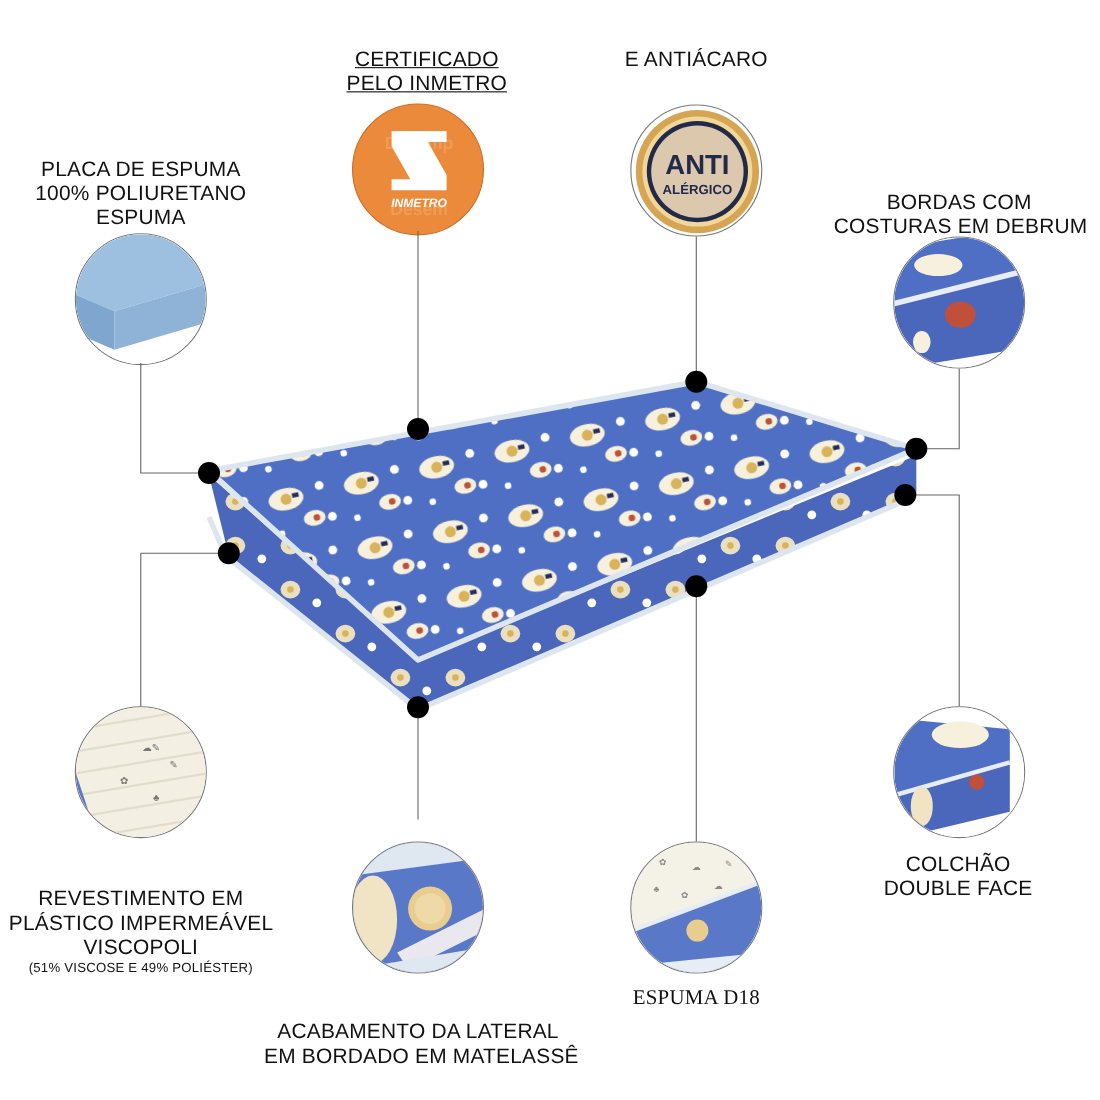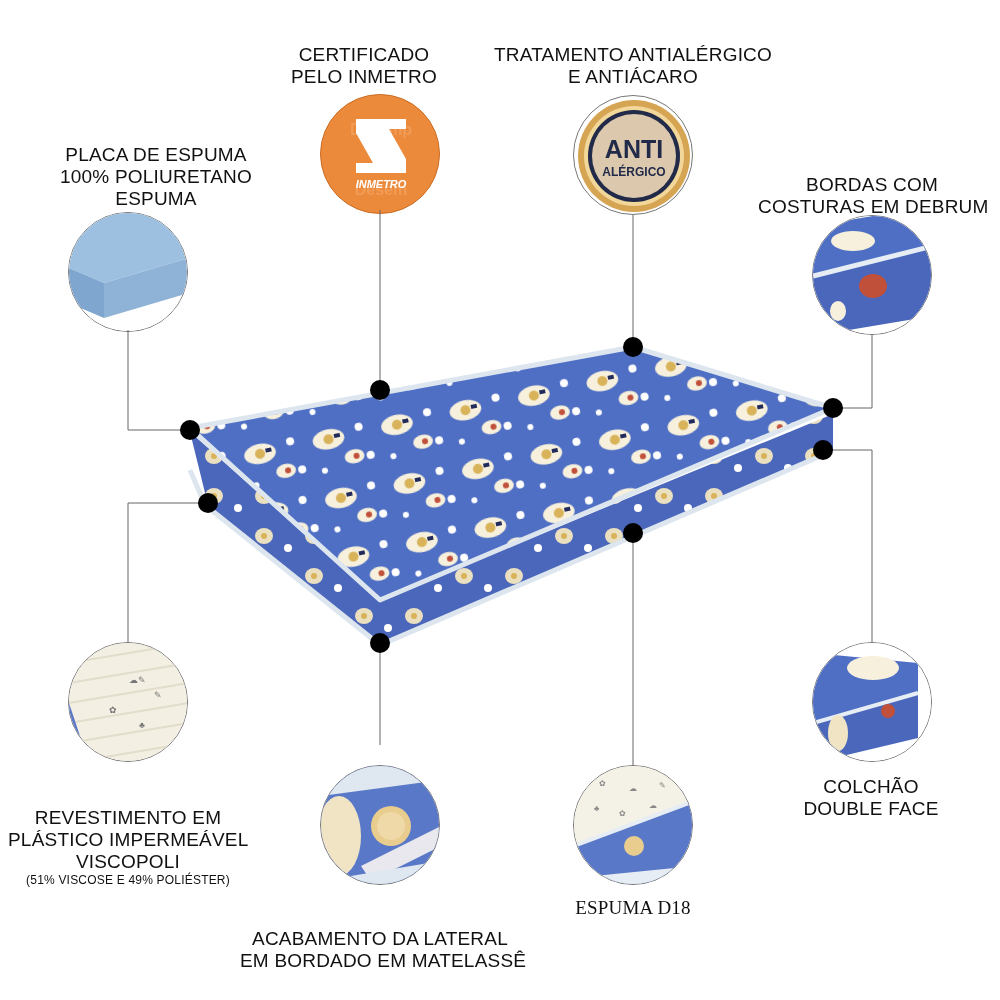--- a/index.html
+++ b/index.html
@@ -67,49 +67,48 @@
 
 <div class="dot" style="left:190px;top:430px;"></div>
 <div class="dot" style="left:380px;top:390px;"></div>
 <div class="dot" style="left:633px;top:347px;"></div>
 <div class="dot" style="left:833px;top:408px;"></div>
 <div class="dot" style="left:823px;top:450px;"></div>
 <div class="dot" style="left:208px;top:503px;"></div>
 <div class="dot" style="left:633px;top:533px;"></div>
 <div class="dot" style="left:380px;top:643px;"></div>
 
-<div class="label" style="left:284px;top:44px;width:160px;">
+<div class="label" style="left:308px;top:44px;width:160px;text-decoration:underline;">
   <div>CERTIFICADO</div>
   <div>PELO INMETRO</div>
 </div>
 <div class="circle" style="left:320px;top:94px;background:#ec8a3c;border-color:#c96d24;">
   <svg width="120" height="120" viewBox="0 0 120 120">
     <text x="60" y="40" font-family="Liberation Sans, sans-serif" font-size="16" font-weight="bold" fill="#f4a461" text-anchor="middle" opacity="0.7">Desemp</text>
     <text x="60" y="100" font-family="Liberation Sans, sans-serif" font-size="16" font-weight="bold" fill="#f4a461" text-anchor="middle" opacity="0.7">Desem</text>
     <path d="M35 24 H85 V34 H68 L85 64 V78 H35 V68 H52 L35 38 Z" fill="#fff"></path>
     <text x="60" y="93" font-family="Liberation Sans, sans-serif" font-size="11" font-style="italic" font-weight="bold" fill="#fff" text-anchor="middle">INMETRO</text>
   </svg>
 </div>
 
 <div class="label" style="left:490px;top:44px;width:286px;">
-  <div>TRATAMENTO ANTIALÉRGICO</div>
   <div>E ANTIÁCARO</div>
 </div>
 <div class="circle" style="left:573px;top:95px;text-align:right;">
   <svg width="120" height="120" viewBox="0 0 120 120">
     <circle cx="60" cy="60" r="56" fill="#d6a553"></circle>
     <circle cx="60" cy="60" r="50" fill="#f2d79a"></circle>
     <circle cx="60" cy="60" r="46" fill="#222a4a"></circle>
     <circle cx="60" cy="60" r="42" fill="#dcc9ad"></circle>
     <text x="60" y="62" font-family="Liberation Sans, sans-serif" font-size="25" font-weight="bold" fill="#222a4a" text-anchor="middle">ANTI</text>
     <text x="60" y="80" font-family="Liberation Sans, sans-serif" font-size="12" font-weight="bold" fill="#222a4a" text-anchor="middle">ALÉRGICO</text>
   </svg>
 </div>
 
-<div class="label" style="left:30px;top:144px;width:196px;margin-left:28px;">
+<div class="label" style="left:30px;top:144px;width:196px;">
   <div>PLACA DE ESPUMA</div>
   <div>100% POLIURETANO</div>
   <div>ESPUMA</div>
 </div>
 <div class="circle" style="left:68px;top:212px;">
   <svg width="120" height="120" viewBox="0 0 120 120">
     <rect width="120" height="120" fill="#fff"></rect>
     <polygon points="0,0 120,0 120,45 35,70 0,55" fill="#9dbfe0"></polygon>
     <polygon points="0,55 35,70 35,105 0,90" fill="#7fa6cf"></polygon>
     <polygon points="35,70 120,45 120,80 35,105" fill="#8fb3d6"></polygon>

